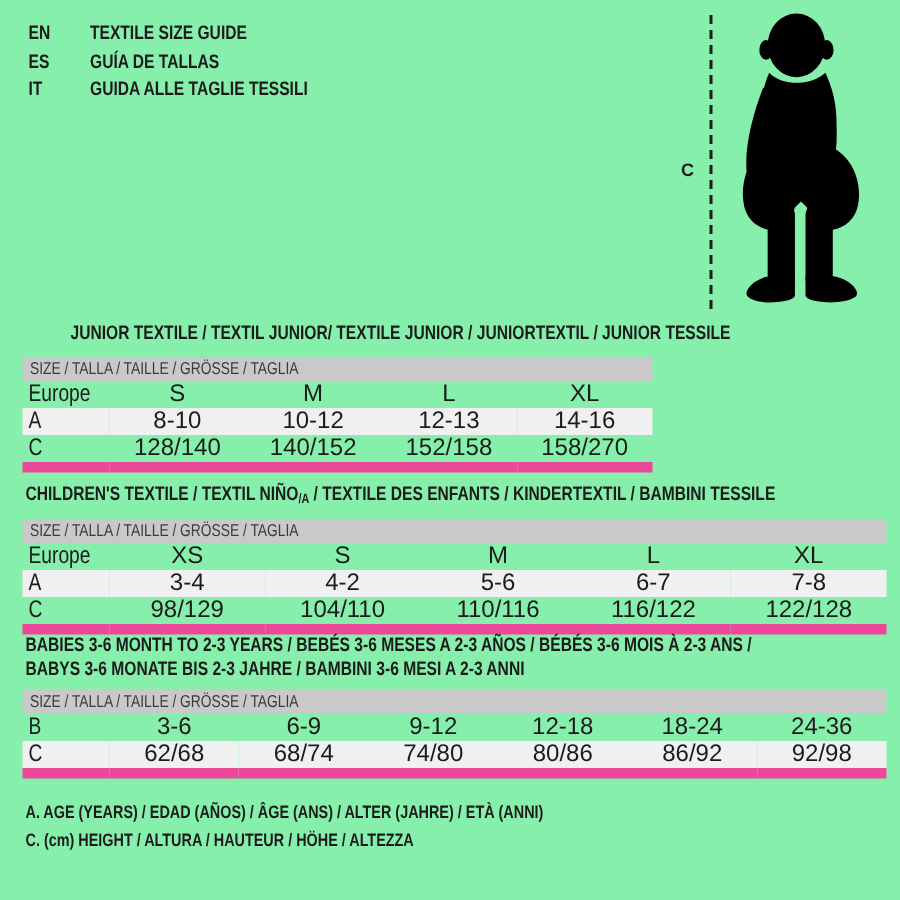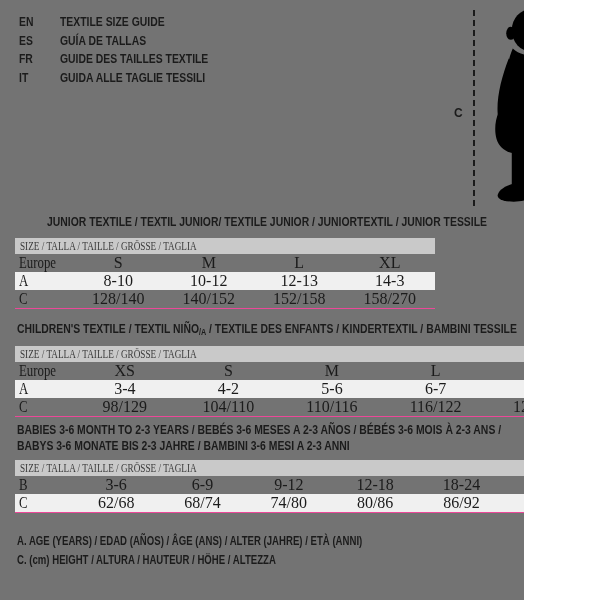--- a/index.html
+++ b/index.html
@@ -1,18 +1,18 @@
 <!DOCTYPE html>
 <html><head>
 <meta charset="utf-8">
 <style>
   * { box-sizing: border-box; }
   html,body { margin:0; padding:0; background:#ffffff; }
   body { font-family:"Liberation Sans", sans-serif; color:#1b1b1b; }
-  .canvas { position:relative; width:524px; height:600px; background:#737373; overflow:hidden; }
+  .canvas { position:relative; width:600px; height:600px; background:#86efac; overflow:hidden; }
 
   
   .cond  { display:inline-block; transform:scaleX(0.8); transform-origin:0 50%; white-space:nowrap; }
 
   
   .lang { position:absolute; top:13px; left:19px; font-weight:bold; font-size:13px; line-height:18.5px; }
   .lang-row { display:flex; }
   .lang-code { width:41px; flex:0 0 41px; }
 
   
@@ -22,21 +22,21 @@
 
   
   .sec-title { position:absolute; font-weight:bold; font-size:13px; white-space:nowrap; }
   #t1-title { top:214px; left:17px;margin-left:30px; }
   #t2-title { top:321px; left:17px; }
   #t3-title { top:422px; left:17px; line-height:15.5px; }
   .subA { font-size:9px; vertical-align:-2px; }
 
   
   table.size-table { position:absolute; left:15px; border-collapse:collapse; table-layout:fixed;
-                     border-bottom:1px solid #ec4899;font-family:Liberation Serif, serif; }
+                     border-bottom:7px solid #ec4899; }
   #t1 { top:238px; width:420px; }
   #t2 { top:346px; width:576px; }
   #t3 { top:460px; width:576px; }
   .size-table td { padding:0; height:18px; font-size:16px; text-align:center; vertical-align:middle; color:#1b1b1b; }
   .size-table tr.bar td { background:#c9c9c9; color:#3a3a3a; text-align:left; padding-left:5px;
                           height:16px; font-size:11.5px; }
   .size-table td.lbl { text-align:left; padding-left:4px; }
   .size-table tr.shaded td { background:#f0f0f0; }
 
   
@@ -48,24 +48,20 @@
 <div class="canvas">
 
   <div class="lang">
     <div class="lang-row">
       <span class="lang-code"><span class="cond">EN</span></span>
       <span class="cond">TEXTILE SIZE GUIDE</span>
     </div>
     <div class="lang-row">
       <span class="lang-code"><span class="cond">ES</span></span>
       <span class="cond">GUÍA DE TALLAS</span>
-    </div>
-    <div class="lang-row">
-      <span class="lang-code"><span class="cond">FR</span></span>
-      <span class="cond">GUIDE DES TAILLES TEXTILE</span>
     </div>
     <div class="lang-row">
       <span class="lang-code"><span class="cond">IT</span></span>
       <span class="cond">GUIDA ALLE TAGLIE TESSILI</span>
     </div>
   </div>
 
   <div class="fig-line"></div>
   <div class="fig-c">C</div>
   <svg class="fig-svg" width="96" height="202" viewBox="0 0 90 200">
@@ -104,21 +100,21 @@
       <td>S</td>
       <td>M</td>
       <td>L</td>
       <td>XL</td>
     </tr>
     <tr class="shaded">
       <td class="lbl"><span class="cond">A</span></td>
       <td>8-10</td>
       <td>10-12</td>
       <td>12-13</td>
-      <td>14-3</td>
+      <td>14-16</td>
     </tr>
     <tr>
       <td class="lbl"><span class="cond">C</span></td>
       <td>128/140</td>
       <td>140/152</td>
       <td>152/158</td>
       <td>158/270</td>
     </tr>
   </tbody>
     </table>

